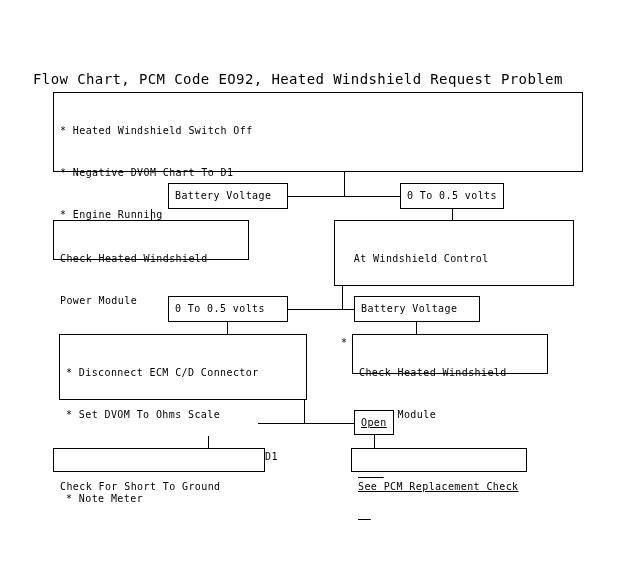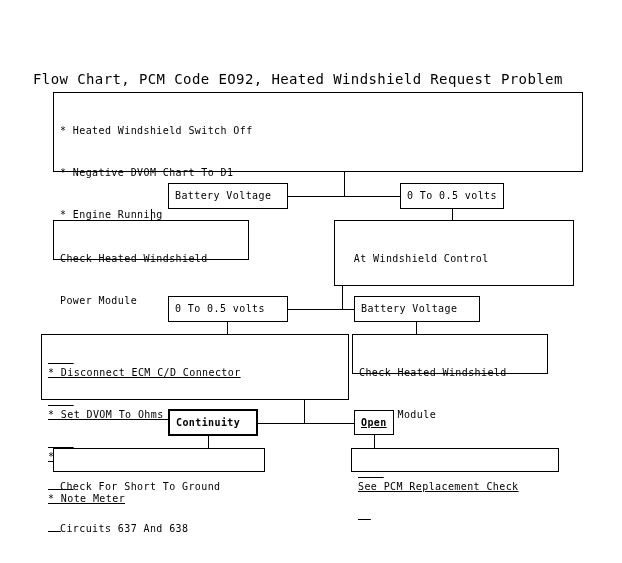--- a/index.html
+++ b/index.html
@@ -113,48 +113,44 @@
     <span class="line">0 To 0.5 volts</span>
   </div>
 
   <div class="box center" style="left:354px; top:296px; width:126px; height:26px;">
     <span class="line">Battery Voltage</span>
   </div>
 
   <div class="ln-v" style="left:227px; top:322px; height:12px;"></div>
   <div class="ln-v" style="left:416px; top:322px; height:12px;"></div>
 
-  <div class="box" style="left:41px; top:334px; width:308px; height:66px;text-decoration:underline;">
+  <div class="box" style="left:59px; top:334px; width:248px; height:66px;">
     <span class="line">* Disconnect ECM C/D Connector</span>
     <span class="line">* Set DVOM To Ohms Scale</span>
     <span class="line">* Connect From Terminal D12 To D1</span>
     <span class="line">* Note Meter</span>
   </div>
 
   <div class="box" style="left:352px; top:334px; width:196px; height:40px;">
     <span class="line">Check Heated Windshield</span>
     <span class="line">Power Module</span>
   </div>
 
   <div class="ln-v" style="left:304px; top:400px; height:23px;"></div>
   <div class="ln-h" style="left:258px; top:423px; width:98px;"></div>
 
-  <div class="box bold center" style="left:168px; top:409px; width:90px; height:27px;">
-    <span class="line">Continuity</span>
-  </div>
 
-  <div class="box center" style="left:354px; top:410px; width:40px; height:25px;font-weight:bold;">
+  <div class="box center" style="left:354px; top:410px; width:40px; height:25px;">
     <span class="line u">Open</span>
   </div>
 
   <div class="ln-v" style="left:208px; top:436px; height:12px;"></div>
   <div class="ln-v" style="left:374px; top:435px; height:13px;"></div>
 
   <div class="box" style="left:53px; top:448px; width:212px; height:24px;">
     <span class="line">Check For Short To Ground</span>
-    <span class="line">Circuits 637 And 638</span>
   </div>
 
-  <div class="box" style="left:351px; top:448px; width:208px; height:24px;text-decoration:underline;">
+  <div class="box" style="left:351px; top:448px; width:176px; height:24px;text-decoration:underline;">
     <span class="line">See PCM Replacement Check</span>
   </div>
 
 </div>
 
 </body></html>

